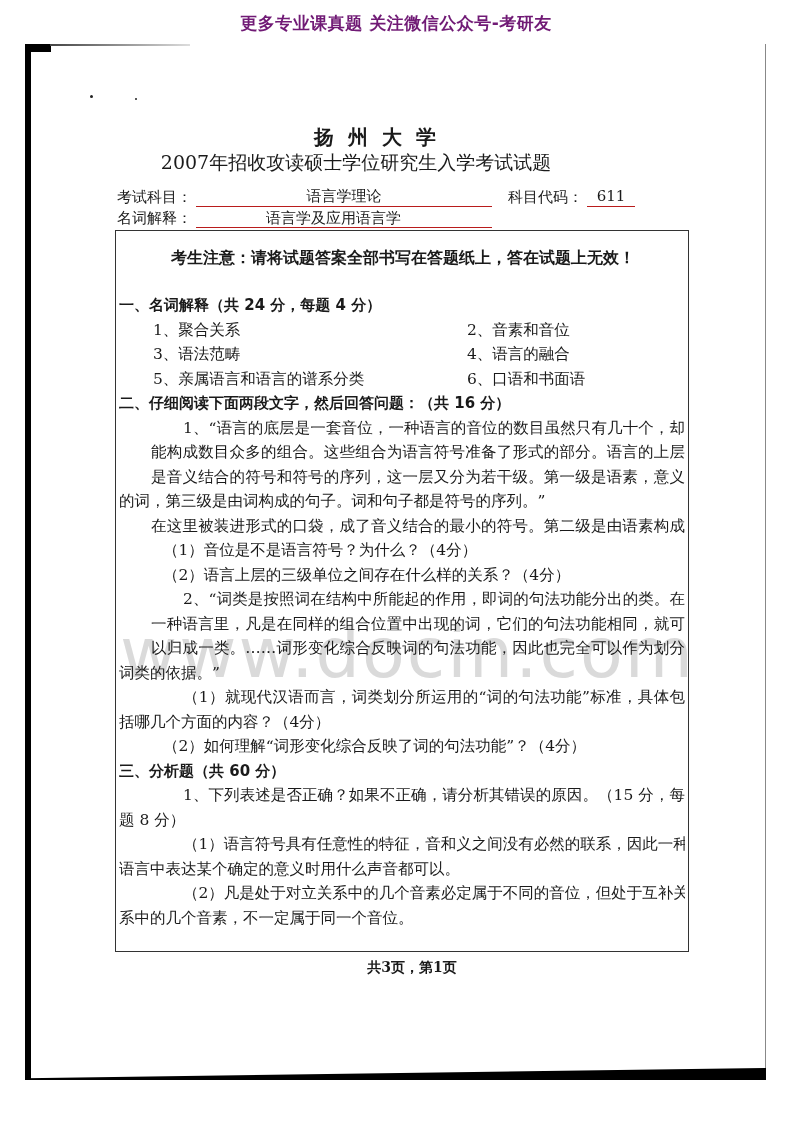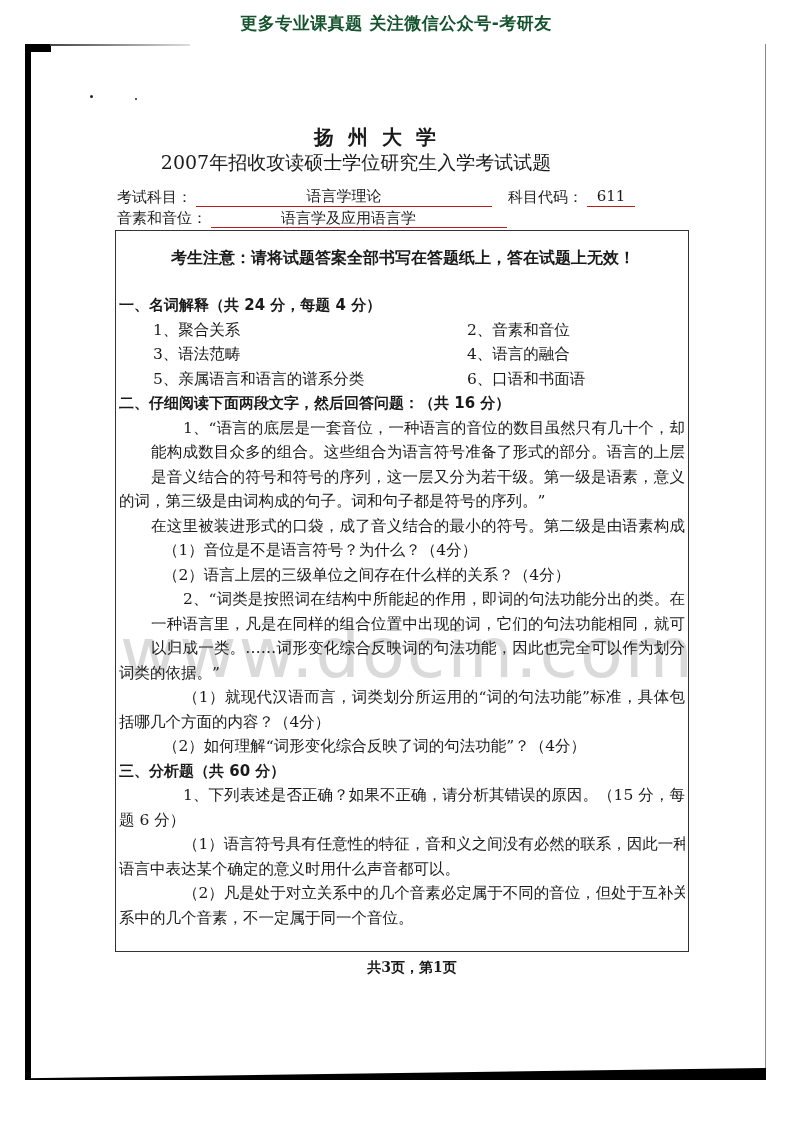--- a/index.html
+++ b/index.html
@@ -5,21 +5,21 @@
     html, body { margin:0; padding:0; }
     body {
       width:792px; height:1122px; position:relative; overflow:hidden;
       background:#ffffff;
       font-family:"DejaVu Serif", "Liberation Serif", serif;
       color:#1a1a1a;
     }
     .banner {
       position:absolute; top:12px; left:0; width:792px; text-align:center;
       font-family:"DejaVu Sans", "Liberation Sans", sans-serif;
-      font-weight:bold; font-size:17px; color:#14532d; letter-spacing:0.5px;
+      font-weight:bold; font-size:17px; color:#701a75; letter-spacing:0.5px;
     }
     
     .scan {
       position:absolute; left:25px; top:44px; width:741px; height:1036px;
       border-left:6px solid #000; border-right:1px solid #888;
       box-sizing:border-box;
     }
     .scan-top {
       position:absolute; left:25px; top:44px; width:26px; height:8px; background:#000;
     }
@@ -92,21 +92,21 @@
 <div class="uni">扬州大学</div>
 <div class="subtitle">2007年招收攻读硕士学位研究生入学考试试题</div>
 
 <div class="field-row" style="top:186px;">
   <span class="field-label">考试科目：</span>
   <span class="field-value" style="width:296px;">语言学理论</span>
   <span class="code-label">科目代码：</span>
   <span class="field-value" style="width:48px;">611</span>
 </div>
 <div class="field-row" style="top:208px;">
-  <span class="field-label">音素和音位：</span>
+  <span class="field-label">名词解释：</span>
   <span class="field-value" style="width:296px; text-align:left; padding-left:70px; box-sizing:border-box;">语言学及应用语言学</span>
 </div>
 
 <div class="box"></div>
 
 <div class="notice">考生注意：请将试题答案全部书写在答题纸上，答在试题上无效！</div>
 
 <div class="watermark">www.docin.com</div>
 
 <div class="content">
@@ -132,20 +132,20 @@
   <div class="line para indent1">2、“词类是按照词在结构中所能起的作用，即词的句法功能分出的类。在</div>
   <div class="line para">一种语言里，凡是在同样的组合位置中出现的词，它们的句法功能相同，就可</div>
   <div class="line para">以归成一类。……词形变化综合反映词的句法功能，因此也完全可以作为划分</div>
   <div class="line para-last">词类的依据。”</div>
   <div class="line para indent1">（1）就现代汉语而言，词类划分所运用的“词的句法功能”标准，具体包</div>
   <div class="line para-last">括哪几个方面的内容？（4分）</div>
   <div class="line indent2">（2）如何理解“词形变化综合反映了词的句法功能”？（4分）</div>
 
   <div class="line sec-title">三、分析题（共 60 分）</div>
   <div class="line para indent1">1、下列表述是否正确？如果不正确，请分析其错误的原因。（15 分，每</div>
-  <div class="line para-last">题 6 分）</div>
+  <div class="line para-last">题 8 分）</div>
   <div class="line para indent1">（1）语言符号具有任意性的特征，音和义之间没有必然的联系，因此一种</div>
   <div class="line para-last">语言中表达某个确定的意义时用什么声音都可以。</div>
   <div class="line para indent1">（2）凡是处于对立关系中的几个音素必定属于不同的音位，但处于互补关</div>
   <div class="line para-last">系中的几个音素，不一定属于同一个音位。</div>
 </div>
 
 <div class="footer">共3页，第1页</div>
 
 </body></html>

